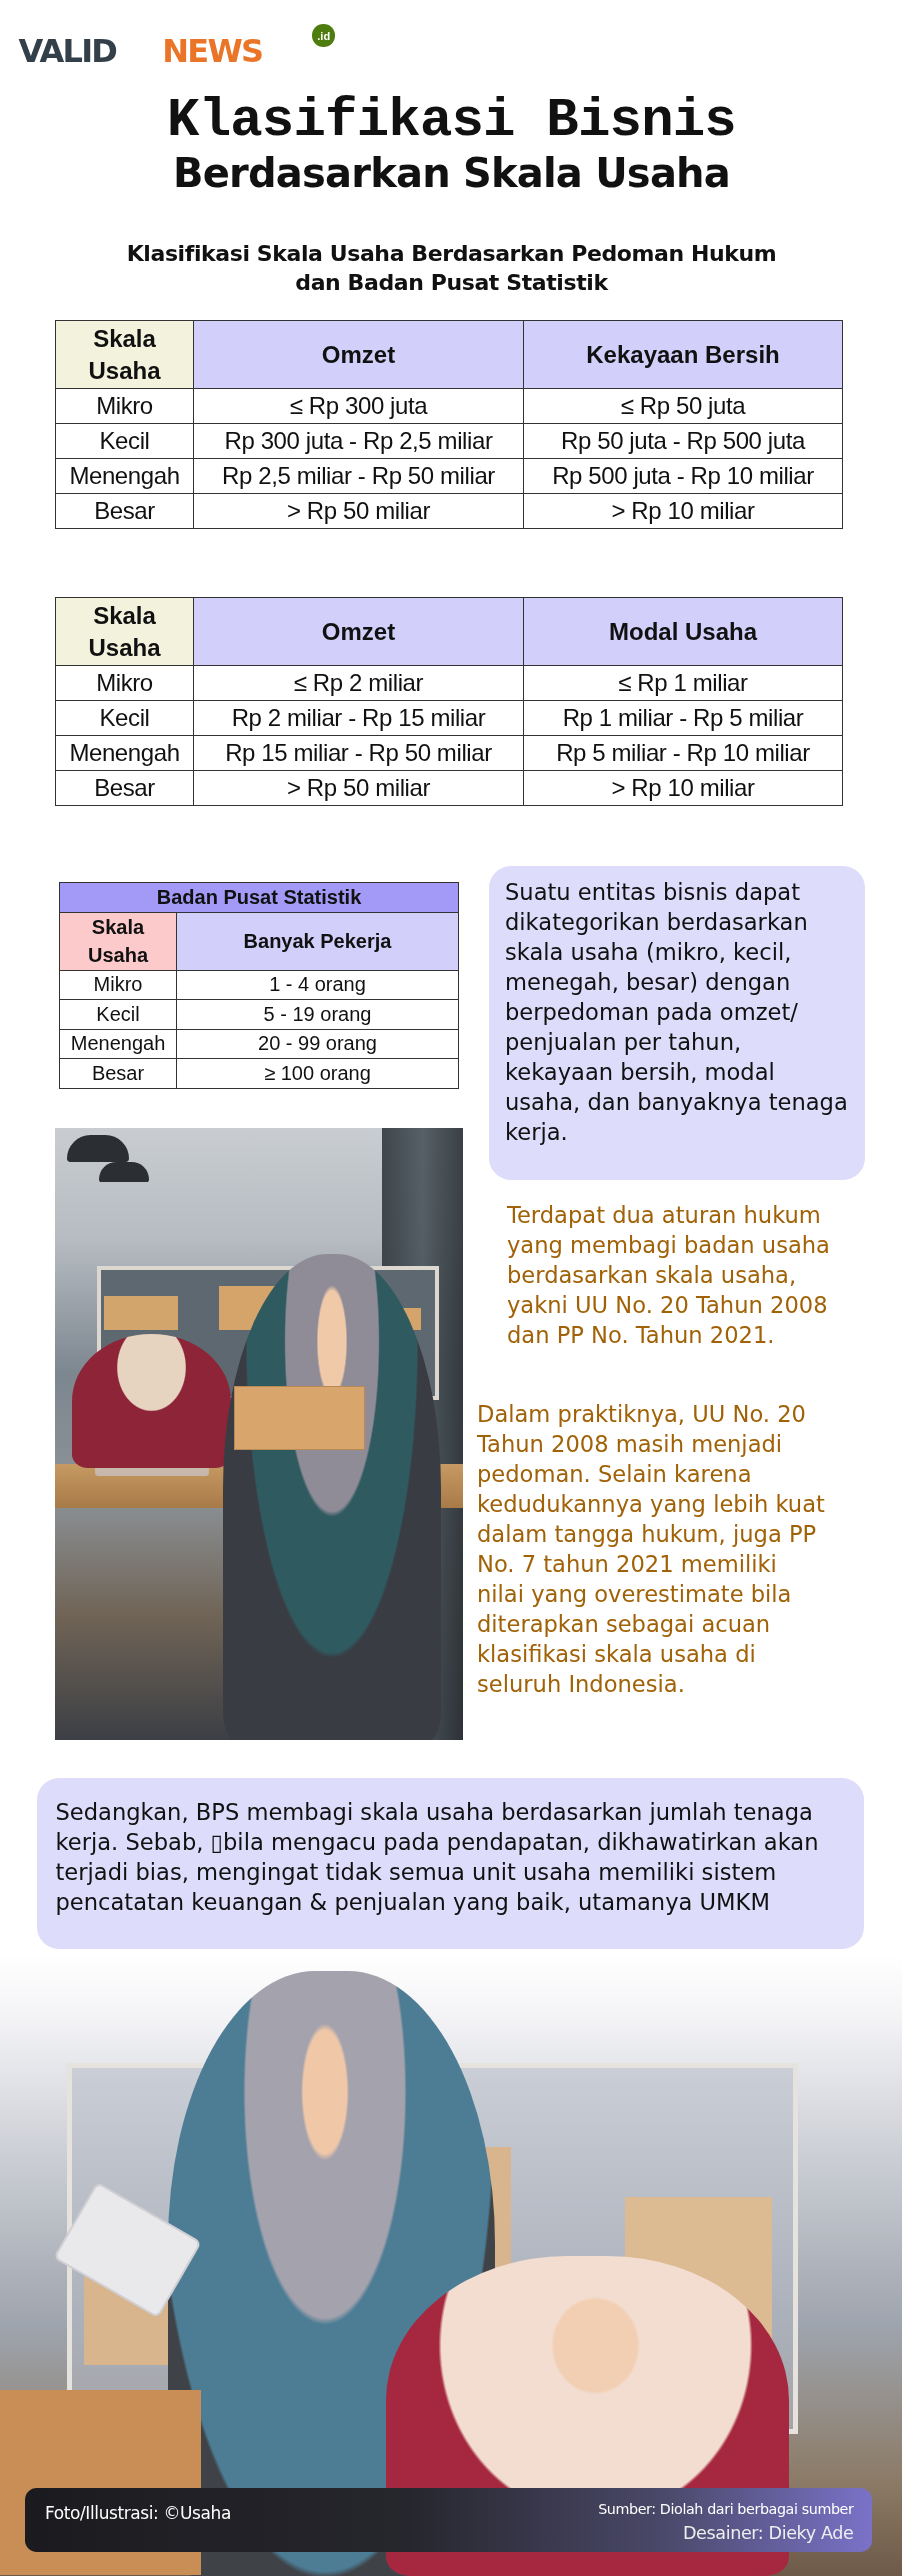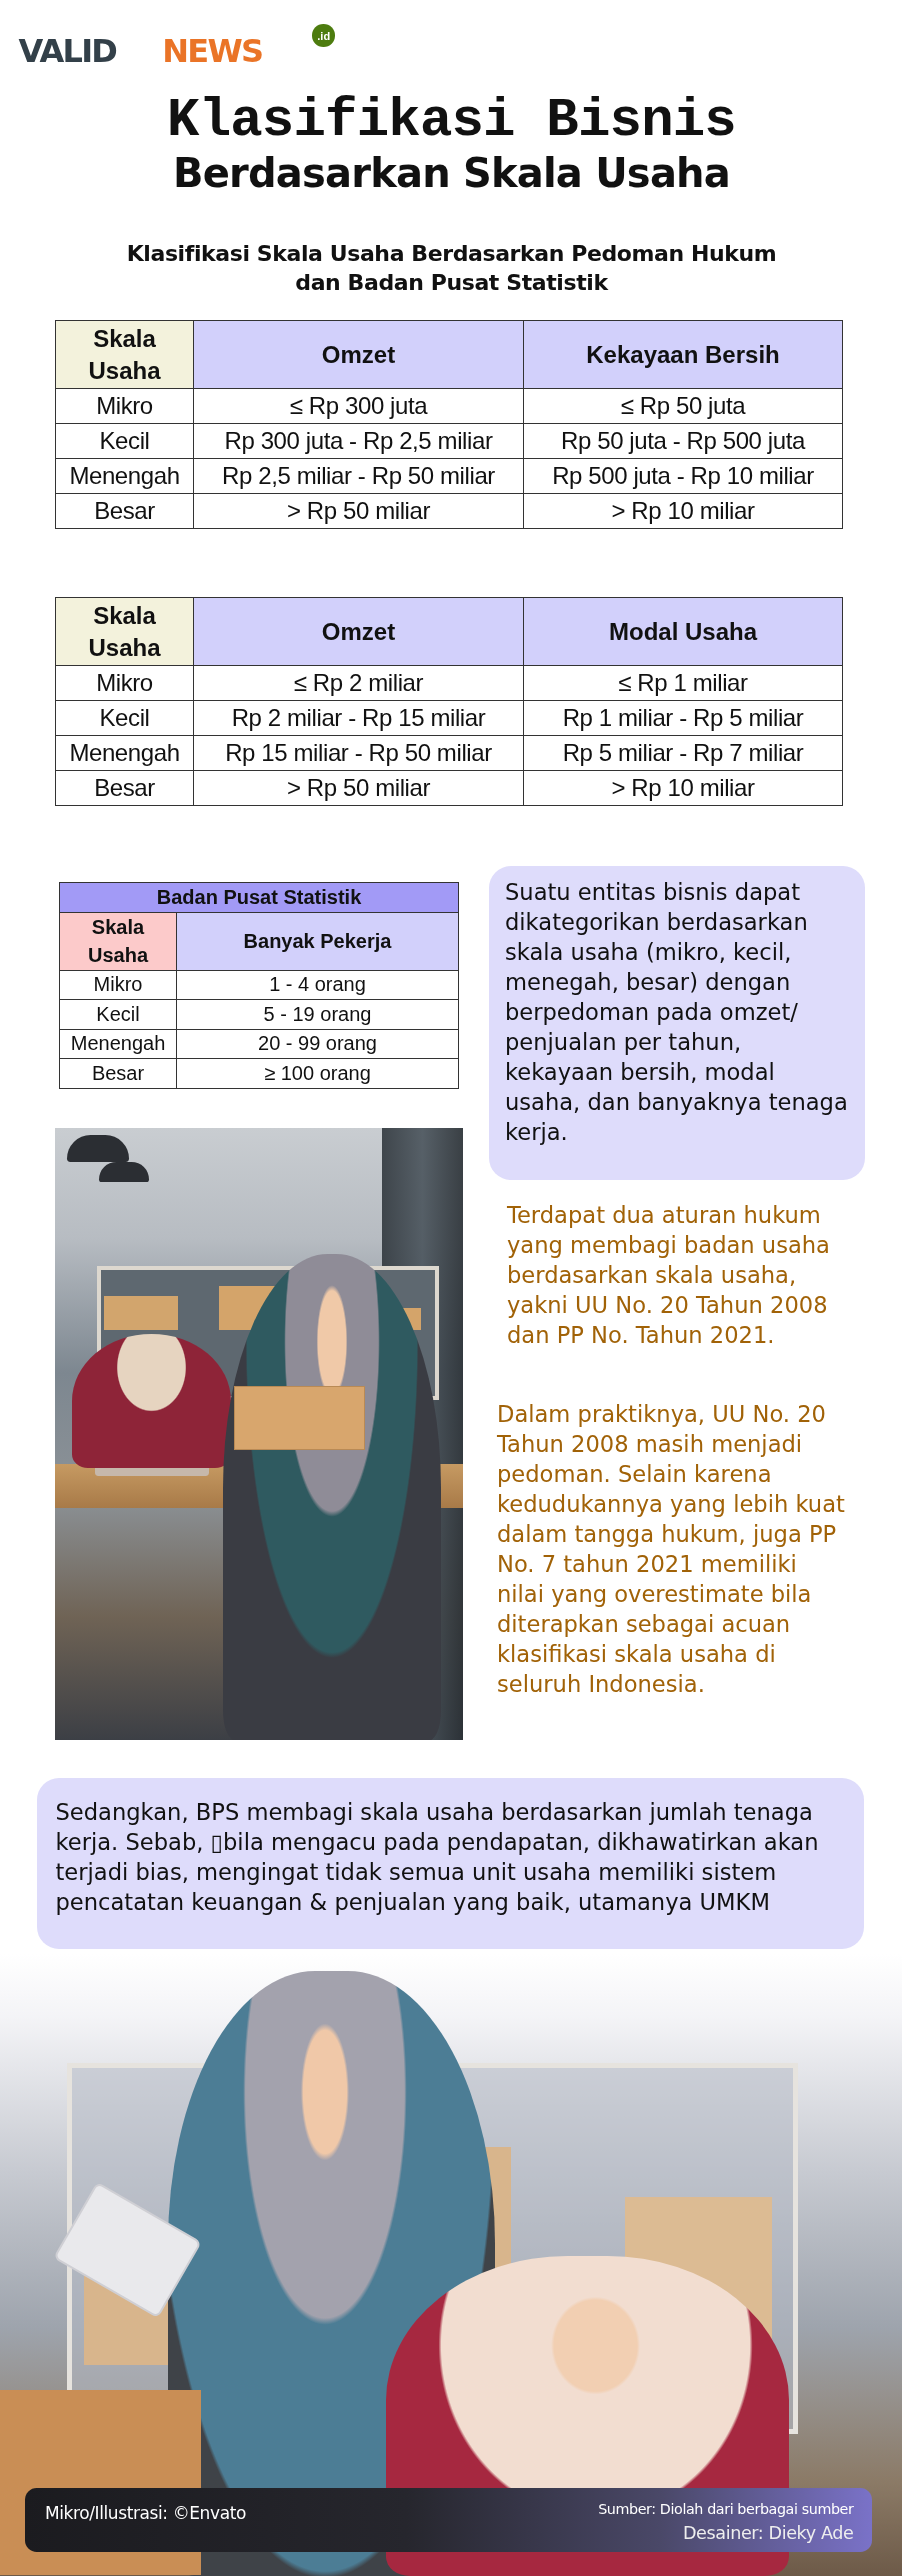--- a/index.html
+++ b/index.html
@@ -48,21 +48,21 @@
   #t3 { left: 59px; top: 882px; width: 399px; font-size: 20px; }
   #t3 .cap { height: 28.5px; font-size: 20px; }
   #t3 .hd, #t3 .hd-skala-pink { height: 57px; font-size: 20px; line-height: 28px; }
   #t3 td.cell { height: 28.5px; font-size: 20px; }
 
   
   .box1 { left: 489px; top: 866px; width: 376px; height: 314px; background: #dedcfb; border-radius: 22px;
     box-sizing: border-box; padding: 11px 11.7px 0 16px; font-family: "DejaVu Sans", sans-serif; font-size: 22.6px; line-height: 30px; color: #111; }
   .para { font-family: "DejaVu Sans", sans-serif; font-size: 22.6px; line-height: 30px; color: #a16207; white-space: pre-line; }
   .p2 { left: 507px; top: 1200px; width: 352px; }
-  .p3 { left: 497px; top: 1399px; width: 352px; }
+  .p3 { left: 477px; top: 1399px; width: 352px; }
   .box2 { left: 37px; top: 1778px; width: 827px; height: 171px; background: #dedcfb; border-radius: 22px;
     box-sizing: border-box; padding: 18.5px 18.5px 0 18.5px; font-family: "DejaVu Sans", sans-serif; font-size: 22.6px; line-height: 30px; color: #111; }
 
   
   .photo1 { left: 55px; top: 1128px; width: 408px; height: 612px; overflow: hidden;
     background: linear-gradient(180deg, #c9cdd1 0%, #b7bcc2 18%, #7d8790 40%, #8c9297 60%, #6f6355 80%, #3c3f45 100%); }
   .photo2 { left: 0; top: 1954px; width: 903px; height: 622px; overflow: hidden;
     background: linear-gradient(180deg, #ffffff 0%, #f4f4f7 10%, #c7cad1 35%, #9ea4ad 60%, #8b7a66 85%, #6d5a48 100%); }
   .shape { position: absolute; }
 
@@ -143,21 +143,21 @@
     <td class="cell">≤ Rp 1 miliar</td>
   </tr>
   <tr>
     <td class="cell">Kecil</td>
     <td class="cell">Rp 2 miliar - Rp 15 miliar</td>
     <td class="cell">Rp 1 miliar - Rp 5 miliar</td>
   </tr>
   <tr>
     <td class="cell">Menengah</td>
     <td class="cell">Rp 15 miliar - Rp 50 miliar</td>
-    <td class="cell">Rp 5 miliar - Rp 7 miliar</td>
+    <td class="cell">Rp 5 miliar - Rp 10 miliar</td>
   </tr>
   <tr>
     <td class="cell">Besar</td>
     <td class="cell">&gt; Rp 50 miliar</td>
     <td class="cell">&gt; Rp 10 miliar</td>
   </tr>
 </tbody>
   </table>
 
 <table class="rt" id="t3">
@@ -219,17 +219,17 @@
   <div class="shape" style="left:625px;top:243px;width:147px;height:168px;background:#dcbb93;"></div>
   <div class="shape" style="left:168px;top:17px;width:327px;height:605px;background:radial-gradient(ellipse at 48% 20%,#f0c8a8 0 9%,#a3a2ad 10% 33%,#4c7d95 34% 70%,#3f4348 71% 100%);border-radius:45% 45% 8% 8%;"></div>
   <div class="shape" style="left:67px;top:252px;width:117px;height:84px;background:#e9e9ec;border:2.5px solid #cfcfd4;border-radius:6.7px;transform:rotate(30deg);"></div>
   <div class="shape" style="left:386px;top:302px;width:403px;height:320px;background:radial-gradient(ellipse at 52% 28%,#f2cfb2 0 14%,#f2ddd0 15% 52%,#a62840 53% 100%);border-radius:45% 45% 6% 6%;"></div>
   <div class="shape" style="left:0;top:436px;width:201px;height:185px;background:#c98e55;"></div>
 </div>
 
 <div class="abs box2">Sedangkan, BPS membagi skala usaha berdasarkan jumlah tenaga kerja. Sebab, ▯bila mengacu pada pendapatan, dikhawatirkan akan terjadi bias, mengingat tidak semua unit usaha memiliki sistem pencatatan keuangan &amp; penjualan yang baik, utamanya UMKM</div>
 
 <div class="abs footer">
-  <span class="f-left">Mikro/Illustrasi: ©Envato</span>
+  <span class="f-left">Foto/Illustrasi: ©Usaha</span>
   <span class="f-src">Sumber: Diolah dari berbagai sumber</span>
   <span class="f-des">Desainer: Dieky Ade</span>
 </div>
 
 
 </body></html>

